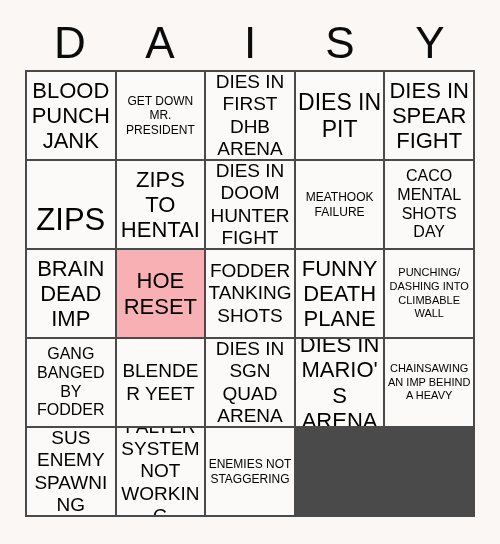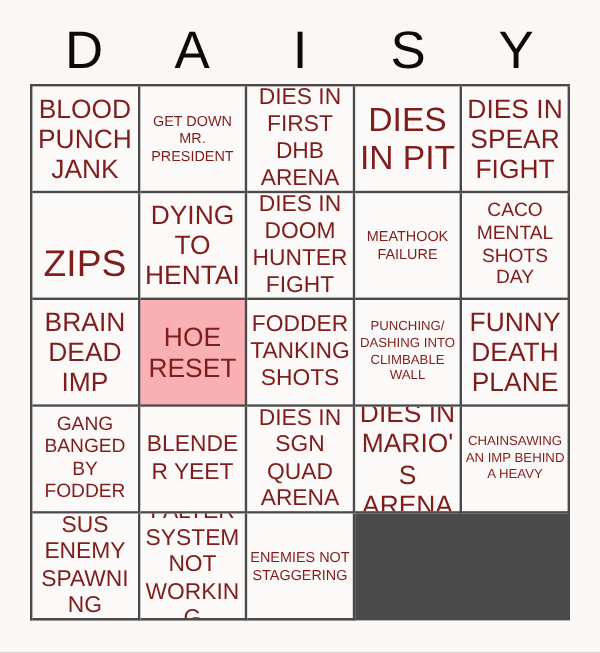--- a/index.html
+++ b/index.html
@@ -76,29 +76,29 @@
   .cell.marked {
     background: #f8b0b4;
   }
 
   .cell-text {
     display: block;
     width: 100%;
     padding: 1px 2px;
     box-sizing: border-box;
     text-align: center;
-    color: #7f1d1d;
+    color: #000000;
     font-weight: 400;
     line-height: 1.12;
     word-wrap: break-word;
     font-family: "Liberation Sans", sans-serif;
   }
 
   
-  .fs-xxl .cell-text { font-size: 28px; line-height: 1.14; }
+  .fs-xxl .cell-text { font-size: 23px; line-height: 1.14; }
   .fs-xl  .cell-text { font-size: 22px; line-height: 1.14; }
   .fs-lg  .cell-text { font-size: 19px; line-height: 1.16; }
   .fs-md  .cell-text { font-size: 16px; line-height: 1.18; }
   .fs-sm  .cell-text { font-size: 12px; line-height: 1.22; }
   .fs-xs  .cell-text { font-size: 11px; line-height: 1.26; }
   .fs-zip .cell-text { font-size: 31px; line-height: 1.1; margin-top: 32px; }
 </style>
 </head>
 <body>
 
@@ -125,45 +125,45 @@
       <div class="cell fs-xxl">
         <span class="cell-text">DIES IN PIT</span>
       </div>
       <div class="cell fs-xl">
         <span class="cell-text">DIES IN SPEAR FIGHT</span>
       </div>
       <div class="cell fs-zip">
         <span class="cell-text">ZIPS</span>
       </div>
       <div class="cell fs-xl">
-        <span class="cell-text">DYING TO HENTAI</span>
+        <span class="cell-text">ZIPS TO HENTAI</span>
       </div>
       <div class="cell fs-lg">
         <span class="cell-text">DIES IN DOOM HUNTER FIGHT</span>
       </div>
       <div class="cell fs-sm">
         <span class="cell-text">MEATHOOK FAILURE</span>
       </div>
       <div class="cell fs-md">
         <span class="cell-text">CACO MENTAL SHOTS DAY</span>
       </div>
       <div class="cell fs-xl">
         <span class="cell-text">BRAIN DEAD IMP</span>
       </div>
       <div class="cell fs-xl marked">
         <span class="cell-text">HOE RESET</span>
       </div>
       <div class="cell fs-lg">
         <span class="cell-text">FODDER TANKING SHOTS</span>
       </div>
+      <div class="cell fs-xl">
+        <span class="cell-text">FUNNY DEATH PLANE</span>
+      </div>
       <div class="cell fs-xs">
         <span class="cell-text">PUNCHING/ DASHING INTO CLIMBABLE WALL</span>
-      </div>
-      <div class="cell fs-xl">
-        <span class="cell-text">FUNNY DEATH PLANE</span>
       </div>
       <div class="cell fs-md">
         <span class="cell-text">GANG BANGED BY FODDER</span>
       </div>
       <div class="cell fs-lg">
         <span class="cell-text">BLENDER YEET</span>
       </div>
       <div class="cell fs-lg">
         <span class="cell-text">DIES IN SGN QUAD ARENA</span>
       </div>

